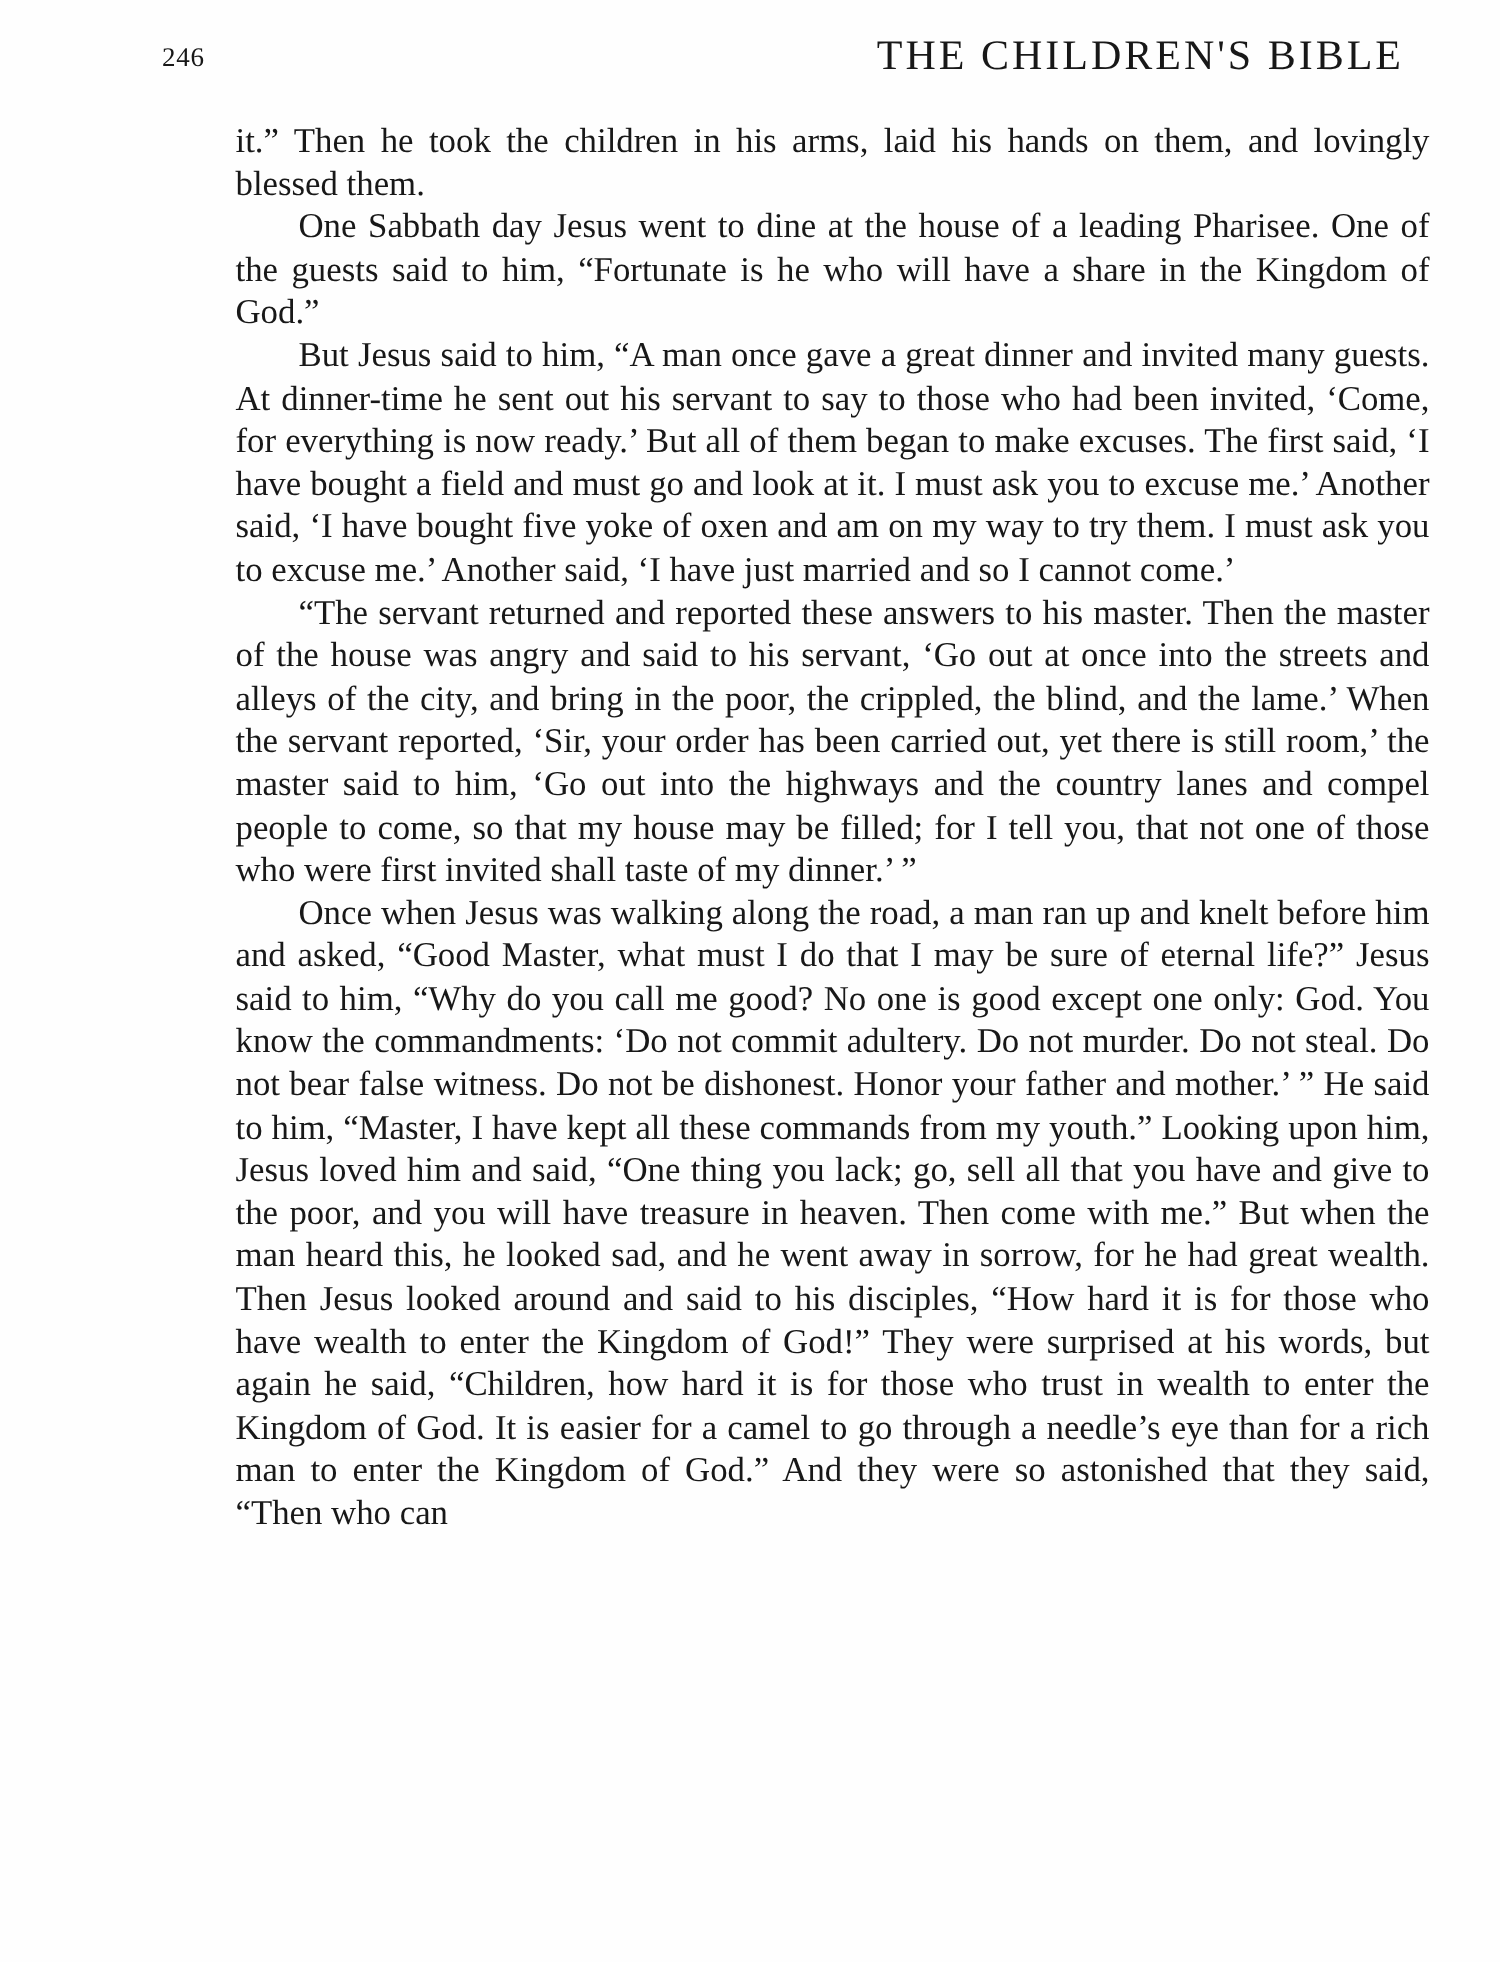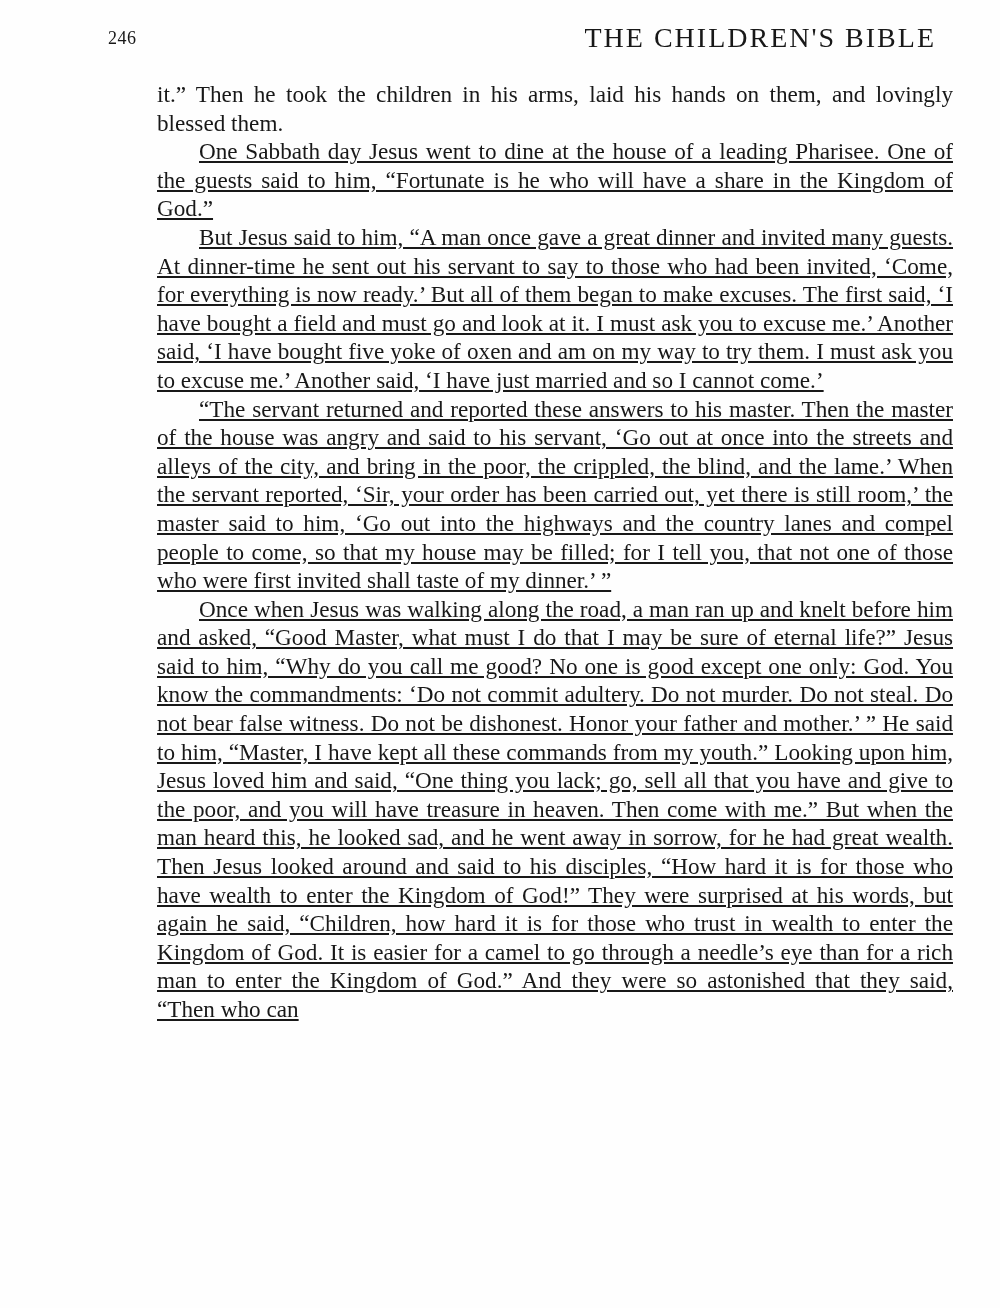--- a/index.html
+++ b/index.html
@@ -62,21 +62,20 @@
   }
   .body-text p {
     margin: 0;
     text-indent: 0;
   }
   .body-text p.indent {
     text-indent: 42px;
   }
   .body-text p + p {
     margin-top: 0;
-    text-decoration: underline;
   }
 </style>
 </head>
 <body>
 
 <div class="page">
 
   <div class="header">
     <div class="folio">246</div>
     <div class="running-title">THE CHILDREN'S BIBLE</div>

